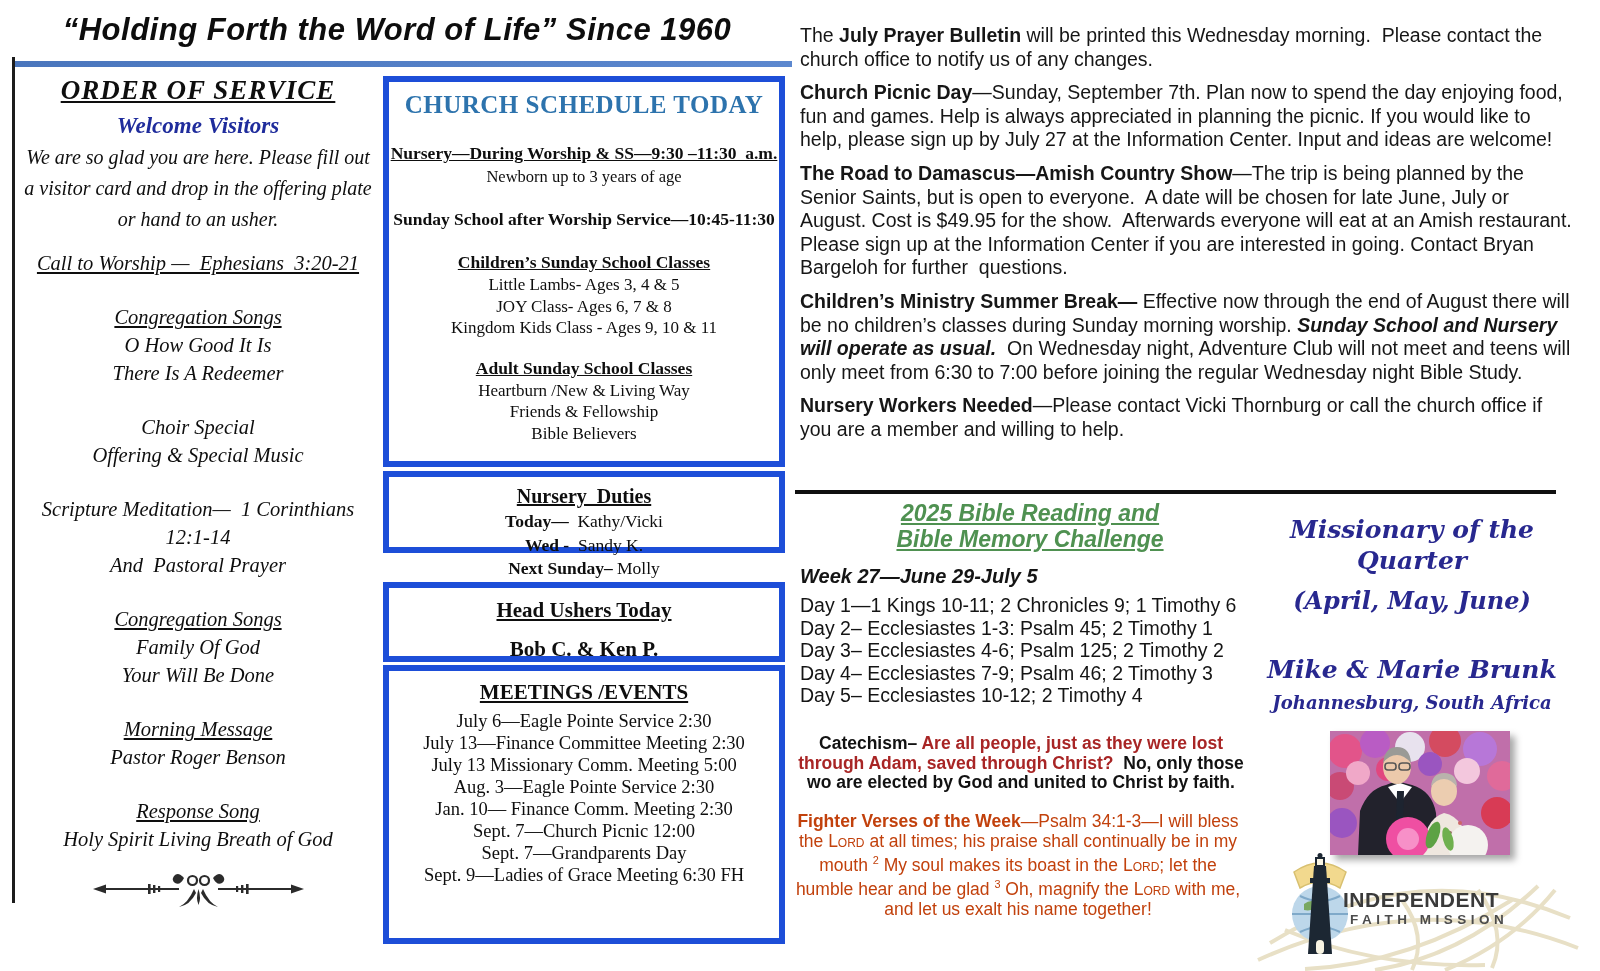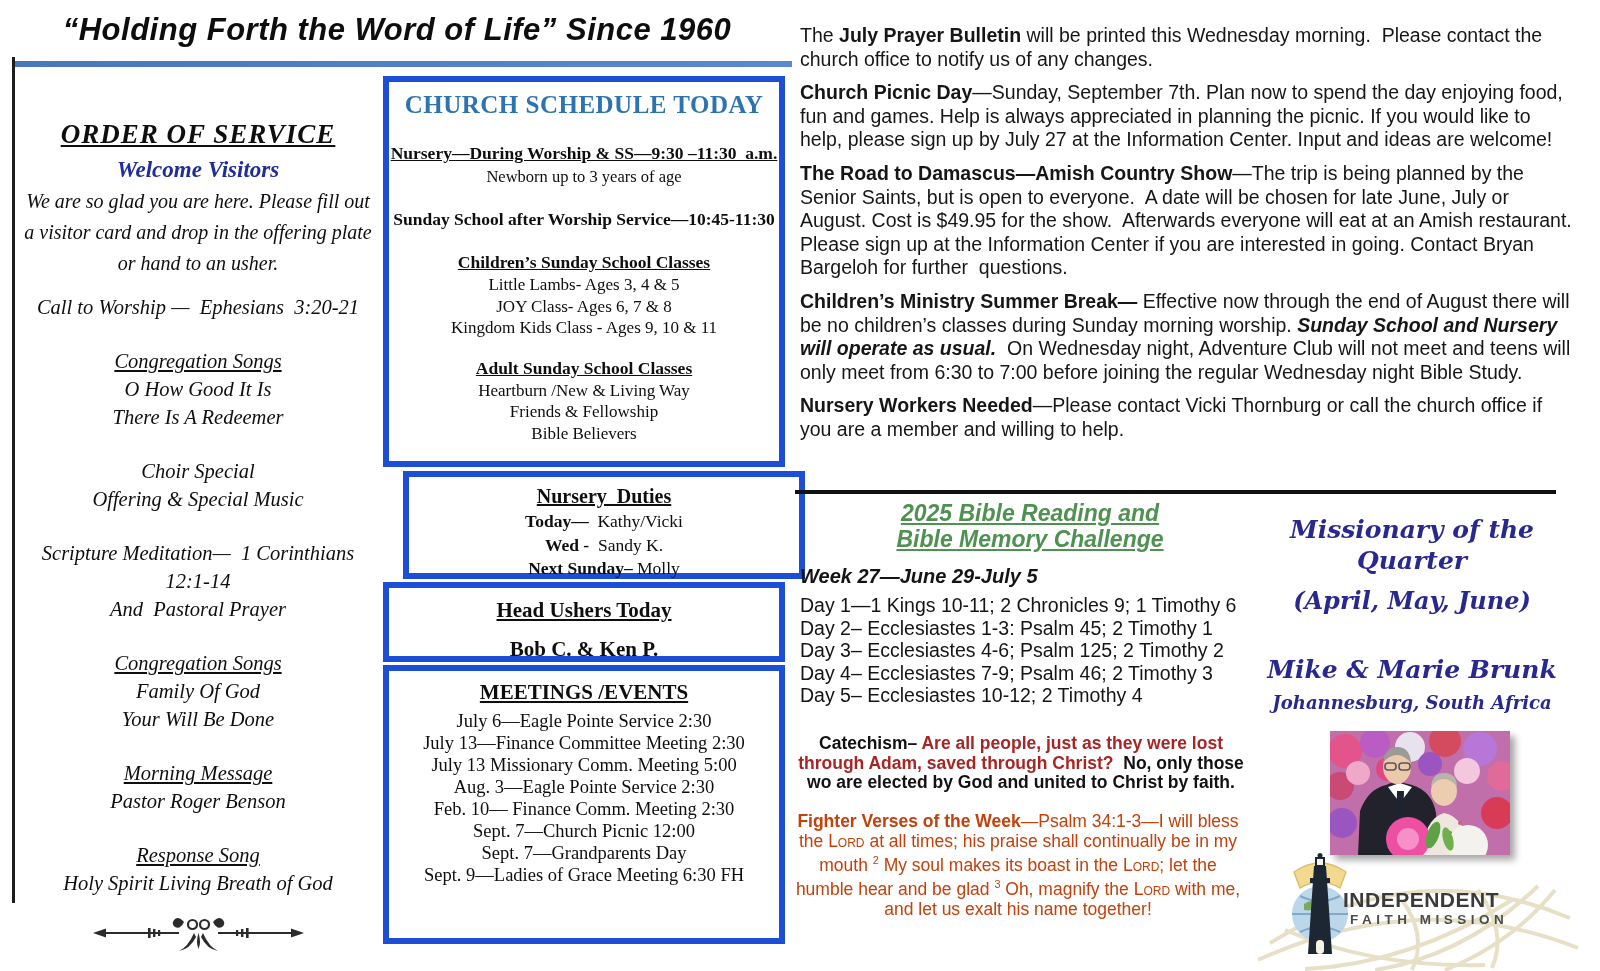--- a/index.html
+++ b/index.html
@@ -13,35 +13,35 @@
     font-family:"Liberation Sans",sans-serif;font-weight:700;font-style:italic;
     font-size:31px;letter-spacing:.5px;color:#0d0d0d;}
   .blue-rule{left:14px;top:61px;width:778px;height:6px;
     background:linear-gradient(90deg,var(--c-rule_blue,#4a76bd),#5c88cf);}
   .edge-line{left:12px;top:57px;width:3px;height:846px;background:#1c1c1c;}
 
   
   .oos{left:16px;top:74px;width:364px;text-align:center;
     font-family:"Liberation Serif",serif;font-style:italic;color:#0e0e0e;}
   .oos-title{font-size:27px;font-weight:700;text-decoration:underline;
-    letter-spacing:1px;line-height:32px;margin-top:44px;}
+    letter-spacing:1px;line-height:32px;}
   .welcome{font-size:23px;font-weight:700;color:var(--c-navy,#1f2c9c);
     line-height:28px;margin-top:6px;}
   .oos-para{font-size:20px;line-height:31px;margin-top:2px;}
   .oos-line{font-size:20.5px;line-height:28px;}
   .oos-h{text-decoration:underline;}
-  .mt14{margin-top:14px;} .mt26{margin-top:26px;}
+  .mt14{margin-top:14px;text-decoration:underline;} .mt26{margin-top:26px;}
   .ornament{margin-top:12px;}
 
   
   .box{position:absolute;left:383px;width:402px;border:6px solid #1d4ed8;
     background:#fff;box-sizing:border-box;text-align:center;
     font-family:"Liberation Serif",serif;color:#0e0e0e;}
   .box1{top:76px;height:391px;}
-  .box2{top:471px;height:108px;margin-left:20px;}
+  .box2{top:471px;height:82px;}
   .box3{top:582px;height:80px;}
   .box4{top:665px;height:279px;}
   .sched-title{font-size:25px;font-weight:700;letter-spacing:.5px;line-height:34px;
     margin-top:6px;color:var(--c-schedule,#2d73ad);}
   .s-h{font-size:17.5px;font-weight:700;text-decoration:underline;line-height:23px;}
   .s-b{font-size:17.5px;font-weight:700;line-height:23px;}
   .s-t{font-size:16.5px;line-height:23px;}
   .s-t2{font-size:17px;line-height:21.5px;}
   .mt20{margin-top:20px;} .mt18{margin-top:18px;}
   .n-h{font-size:20px;font-weight:700;text-decoration:underline;line-height:27px;margin-top:6px;}
@@ -203,21 +203,21 @@
     <div class="hu-n">Bob C. &amp; Ken P.</div>
   </div>
 
   <div class="box box4">
     <div class="m-h">MEETINGS /EVENTS</div>
     <div class="m-list">
       <div class="m-i">July 6—Eagle Pointe Service 2:30</div>
       <div class="m-i">July 13—Finance Committee Meeting 2:30</div>
       <div class="m-i">July 13 Missionary Comm. Meeting 5:00</div>
       <div class="m-i">Aug. 3—Eagle Pointe Service 2:30</div>
-      <div class="m-i prew">Feb. 10— Finance Comm. Meeting 2:30</div>
+      <div class="m-i prew">Jan. 10— Finance Comm. Meeting 2:30</div>
       <div class="m-i">Sept. 7—Church Picnic 12:00</div>
       <div class="m-i">Sept. 7—Grandparents Day</div>
       <div class="m-i">Sept. 9—Ladies of Grace Meeting 6:30 FH</div>
     </div>
   </div>
 
   <div class="abs ann">
     <p><span>The </span><span class="b">July Prayer Bulletin</span><span> will be printed this Wednesday morning.  Please contact the church office to notify us of any changes.</span></p>
     <p><span class="b">Church Picnic Day</span><span>—Sunday, September 7th. Plan now to spend the day enjoying food, fun and games. Help is always appreciated in planning the picnic. If you would like to help, please sign up by July 27 at the Information Center. Input and ideas are welcome!</span></p>
     <p><span class="b">The Road to Damascus—Amish Country Show</span><span>—The trip is being planned by the Senior Saints, but is open to everyone.  A date will be chosen for late June, July or August. Cost is $49.95 for the show.  Afterwards everyone will eat at an Amish restaurant. Please sign up at the Information Center if you are interested in going. Contact Bryan Bargeloh for further  questions.</span></p>

